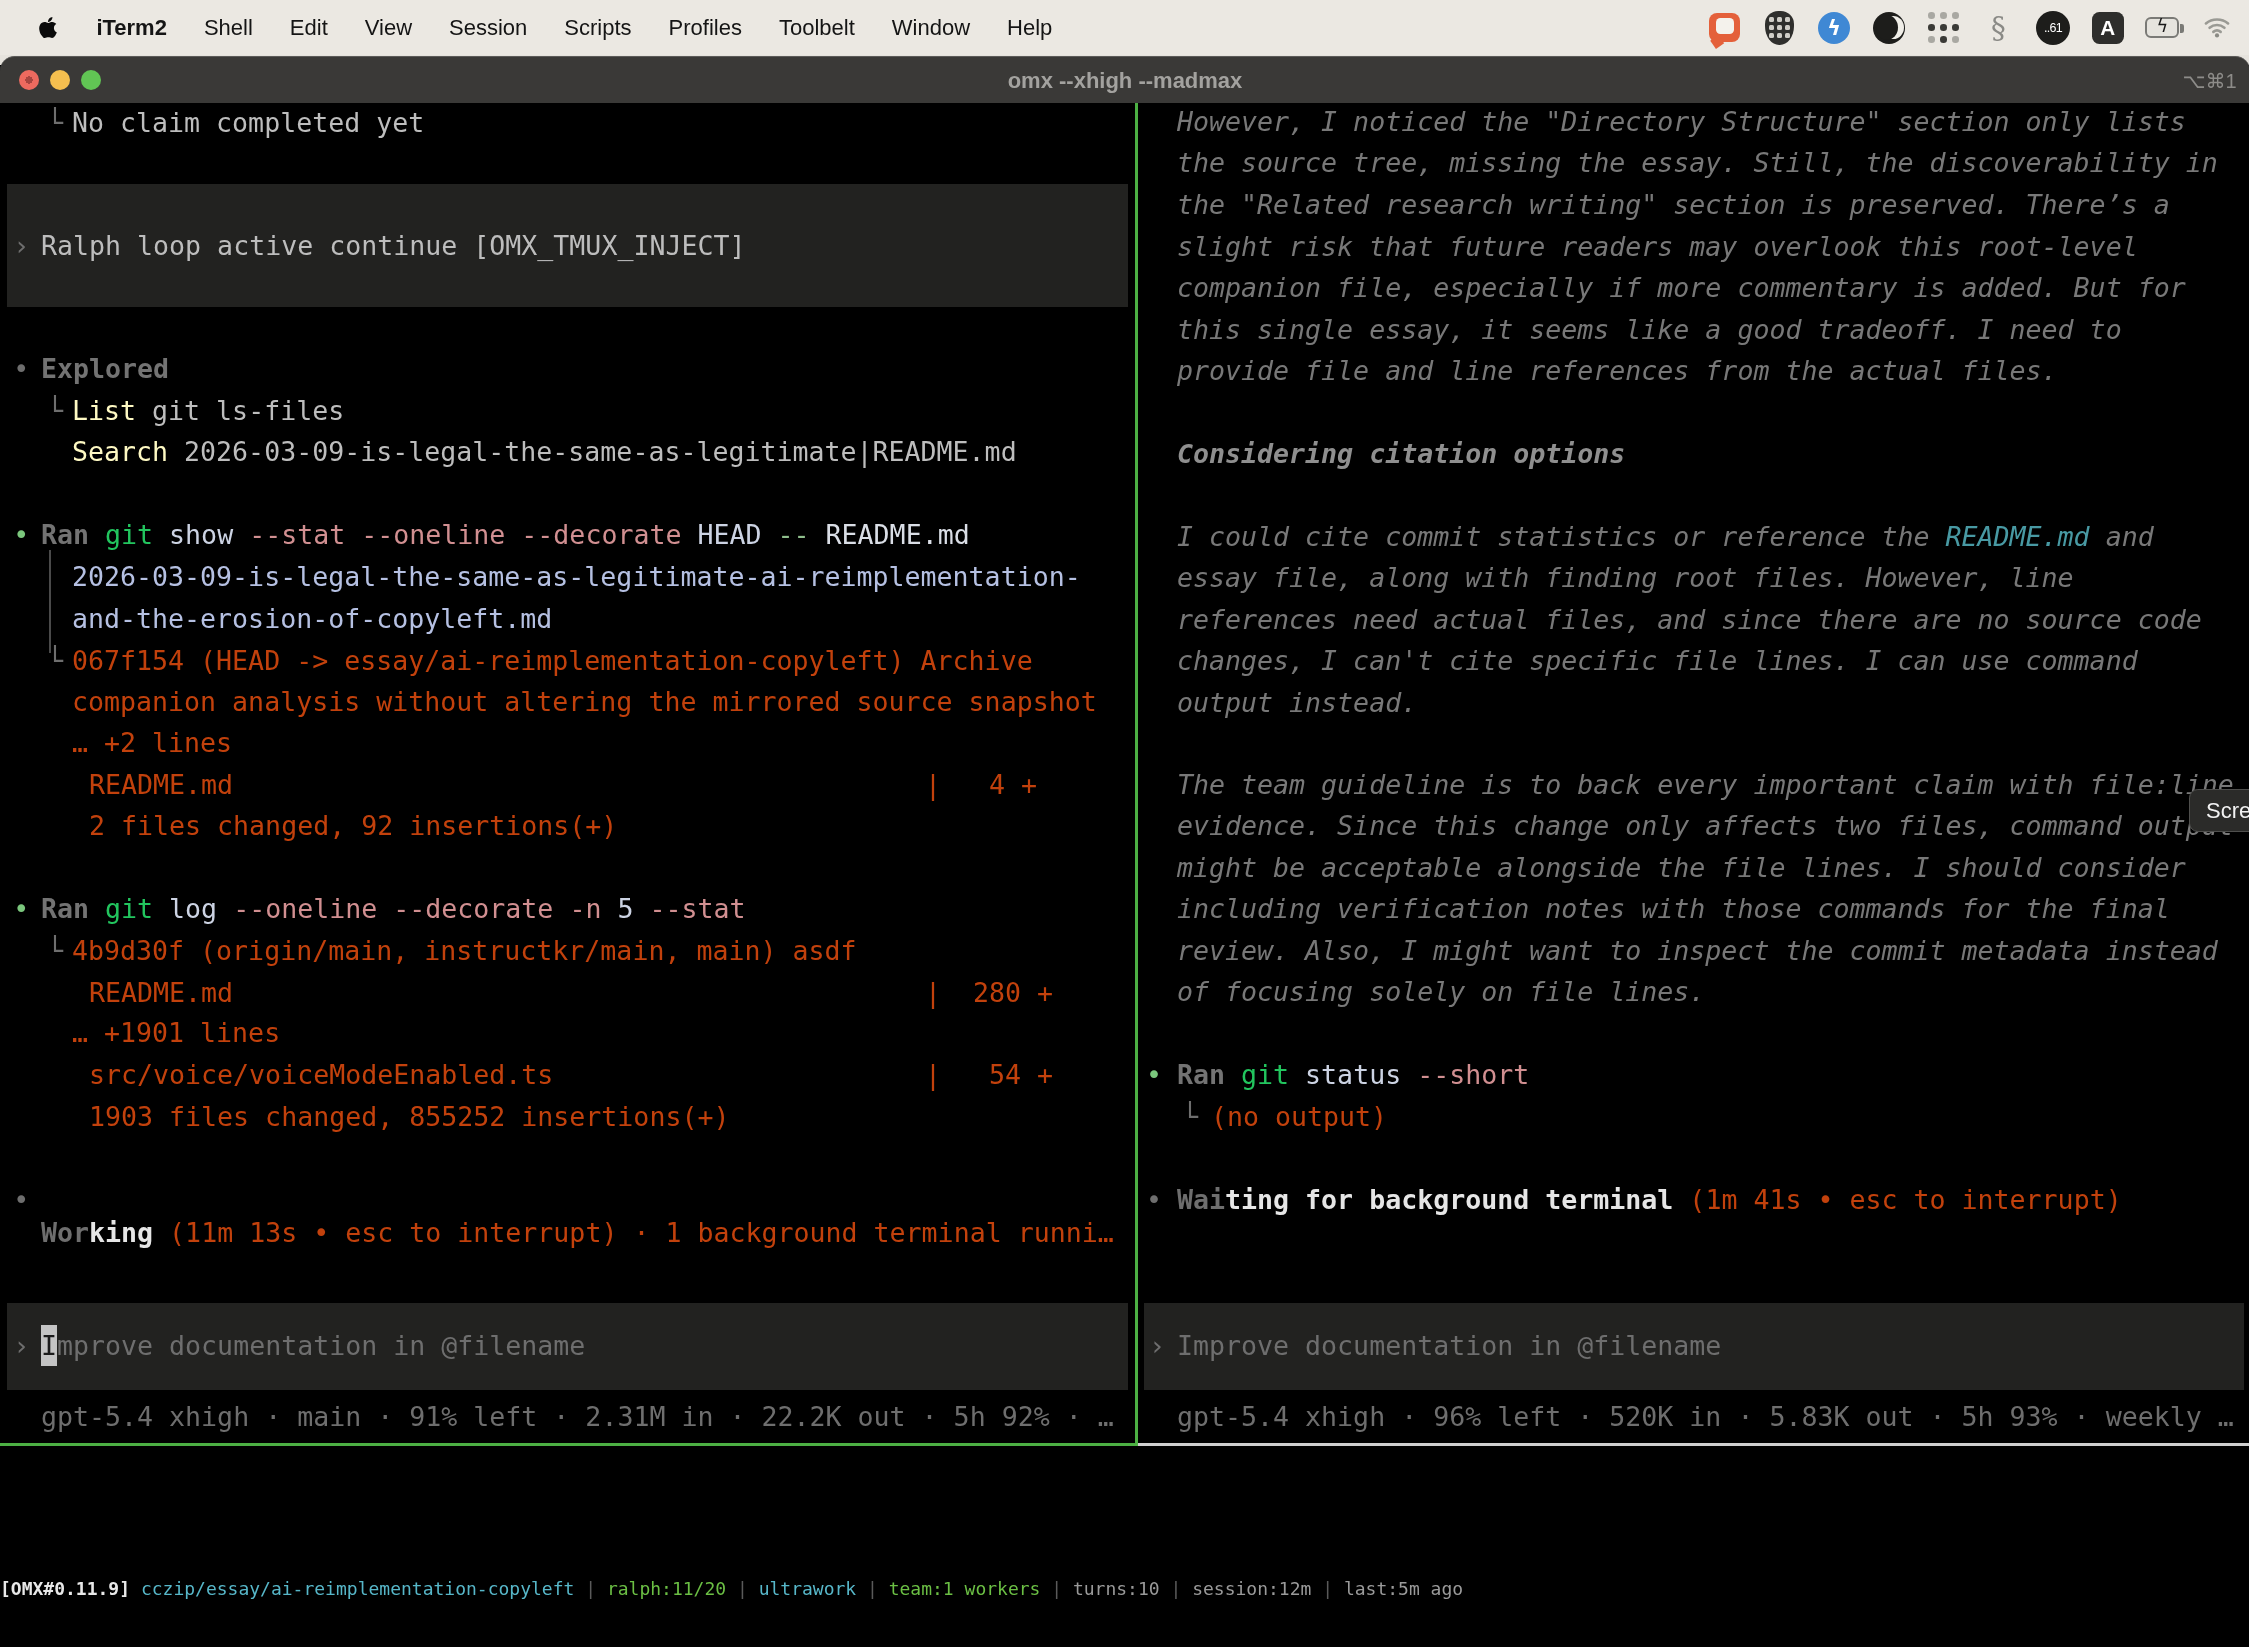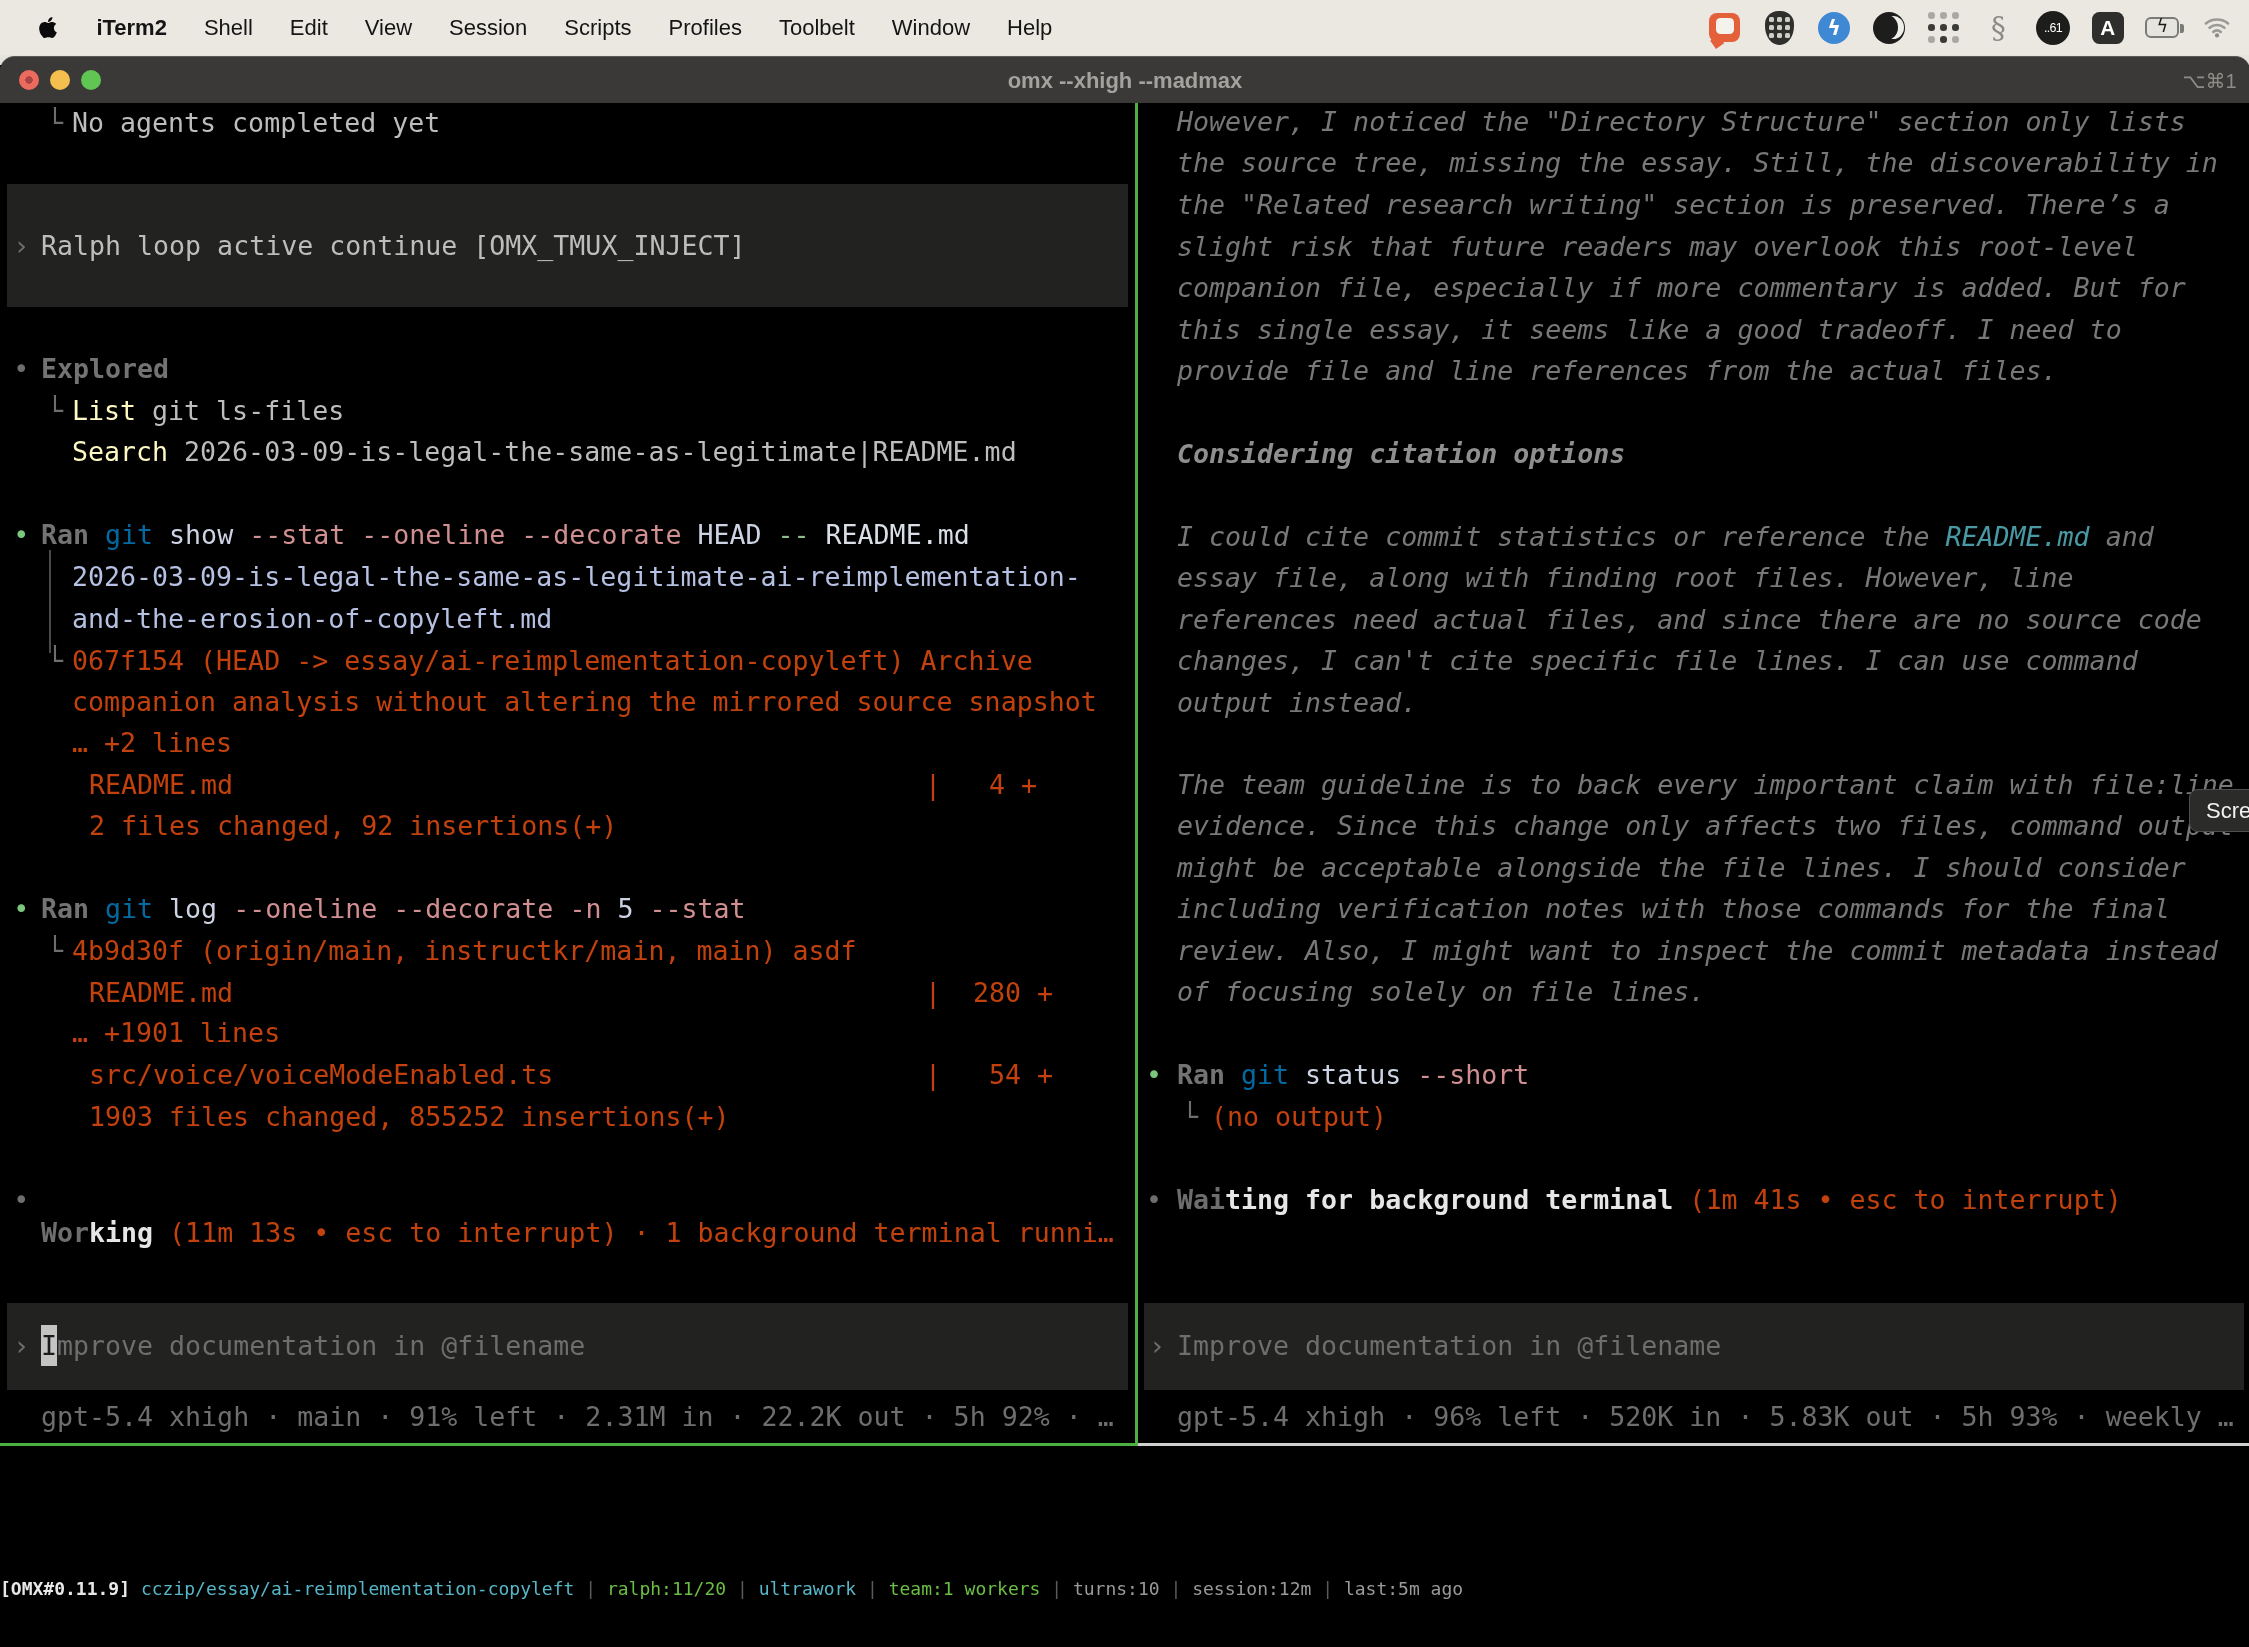--- a/index.html
+++ b/index.html
@@ -58,21 +58,21 @@
         white-space:pre; color:#909090; }
   .c-gray  { color:#c2410c; }
   .c-dim   { color:#6e6e6e; }
   .c-lt    { color:#bdbdbd; }
   .c-w     { color:#737373; font-weight:bold; }
   .c-bright{ color:#e6e6e6; font-weight:bold; }
   .c-dimb  { color:#6e6e6e; font-weight:bold; }
   .c-cyan  { color:#fef9c3; }
   .c-gbul  { color:#7bc77d; }
   .c-pink  { color:#d18f91; }
-  .c-blue  { color:#0369a1; }
+  .c-blue  { color:#22c55e; }
   .c-lav   { color:#b5c0e2; }
   .c-sub   { color:#ccd3e3; }
   .c-dash  { color:#8fbe8c; }
   .c-file  { color:#dadee6; }
   .c-think { color:#787878; font-style:italic; }
   .c-thinkb{ color:#8f8f8f; font-style:italic; font-weight:bold; }
   .c-link  { color:#4899a3; font-style:italic; }
 
   .box { position:absolute; background:#222220; }
   .cursor { display:inline-block; background:#c4c4c4; color:#1b1b1b; }
@@ -183,21 +183,21 @@
     <span class="light green"></span>
   </div>
   <div class="win-title">omx --xhigh --madmax</div>
   <div class="win-shortcut">⌥⌘1</div>
 </div>
 
 <div class="term">
 
   <div>
     <div class="tl c-dim" style="top:-0.7px;left:47px">└</div>
-    <div class="tl c-lt" style="top:-0.7px;left:72px">No agents completed yet</div>
+    <div class="tl c-lt" style="top:-0.7px;left:72px">No claim completed yet</div>
 
     <div class="box" style="left:7.4px;top:81px;width:1121px;height:123px"></div>
     <div class="tl c-dim" style="top:122px;left:13.3px">›</div>
     <div class="tl c-lt" style="top:122px;left:41px">Ralph loop active continue [OMX_TMUX_INJECT]</div>
 
     <div class="tl c-dim" style="top:245px;left:13.3px">•</div>
     <div class="tl c-w" style="top:245px;left:41px">Explored</div>
     <div class="tl c-dim" style="top:287px;left:47px">└</div>
     <div class="tl" style="top:287px;left:72px"><span class="c-cyan">List </span><span class="c-lt">git ls-files</span></div>
     <div class="tl" style="top:328px;left:72px"><span class="c-cyan">Search </span><span class="c-lt">2026-03-09-is-legal-the-same-as-legitimate|README.md</span></div>

